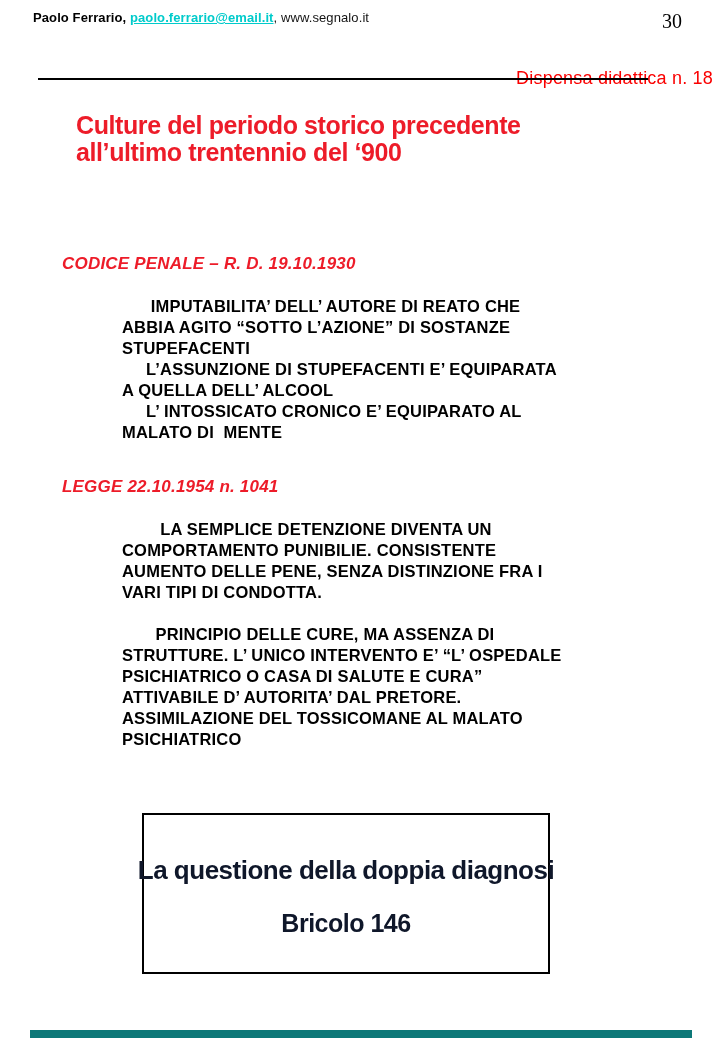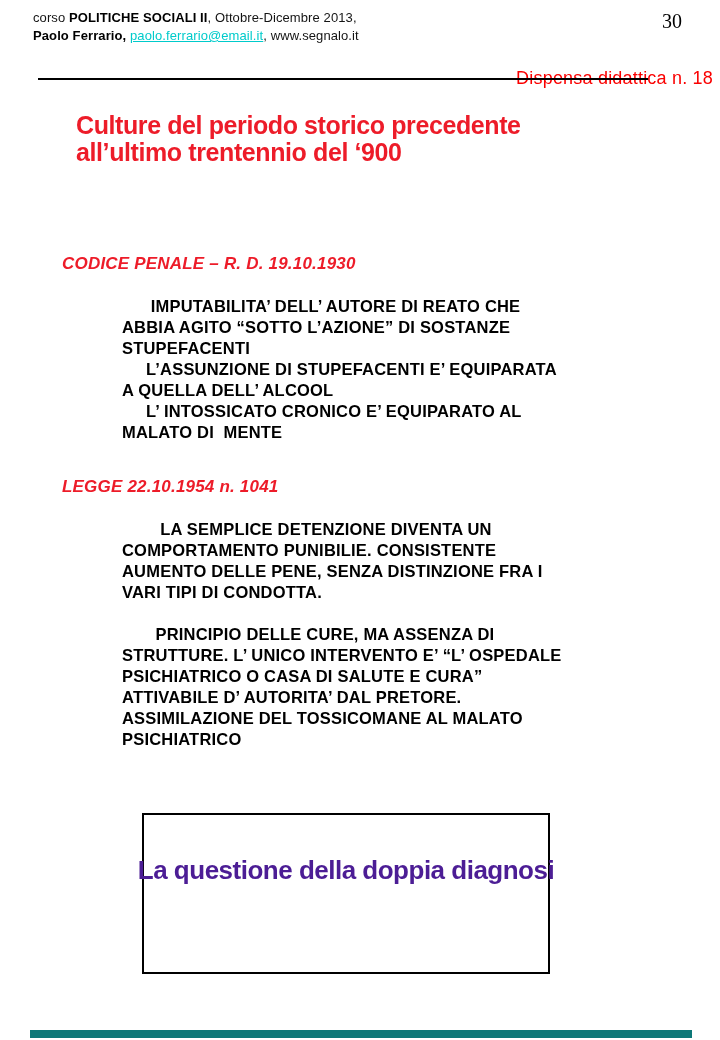--- a/index.html
+++ b/index.html
@@ -8,21 +8,21 @@
     font-family:"Liberation Sans", sans-serif;color:#000;overflow:hidden;
   }
   .abs{position:absolute;}
   
   .header-left{
     left:33px;top:9px;width:470px;
     font-size:13px;line-height:18px;color:#141414;letter-spacing:0.1px;
   }
   .header-left b{font-weight:bold;color:#000;}
   .email-link{
-    color:#00cbcb;text-decoration:underline;cursor:pointer;font-weight:normal;
+    color:#00cbcb;text-decoration:underline;cursor:pointer;font-weight:bold;
   }
   .page-number{
     left:656px;top:10px;width:50px;
     font-family:"Liberation Serif", serif;font-size:20px;color:#000;margin-left:6px;
   }
   .dispensa{
     right:7px;top:68px;text-align:right;
     font-size:18px;color:#fa0000;letter-spacing:0.2px;
   }
   .hrule{left:38px;top:78px;width:610px;height:2px;background:#000;}
@@ -47,34 +47,31 @@
   }
   .b1{top:296px;}
   .b2{top:519px;}
   
   .note-box{
     left:142px;top:813px;width:404px;height:157px;
     border:2px solid #000;background:#fff;
   }
   .note-line{
     position:absolute;left:50%;transform:translateX(-50%);
-    white-space:nowrap;font-weight:bold;color:#4c1d95;letter-spacing:-0.5px;
+    white-space:nowrap;font-weight:bold;color:#0f172a;letter-spacing:-0.5px;
   }
   .nb1{top:40px;font-size:26px;}
   .nb2{top:94px;font-size:25px;}
   
   .footer-bar{left:30px;top:1030px;width:662px;height:8px;background:#0d7878;}
 </style>
 </head>
 <body>
 
 <div class="abs header-left">
-  <div>
-    <span>corso </span><b>POLITICHE SOCIALI II</b><span>, Ottobre-Dicembre 2013,</span>
-  </div>
   <div>
     <b>Paolo Ferrario, </b><a class="email-link">paolo.ferrario@email.it</a><span>, www.segnalo.it</span>
   </div>
 </div>
 
 <div class="abs page-number">30</div>
 
 <div class="abs dispensa">Dispensa didattica n. 18</div>
 
 <div class="abs hrule"></div>
@@ -99,15 +96,16 @@
 
        PRINCIPIO DELLE CURE, MA ASSENZA DI
 STRUTTURE. L’ UNICO INTERVENTO E’ “L’ OSPEDALE
 PSICHIATRICO O CASA DI SALUTE E CURA”
 ATTIVABILE D’ AUTORITA’ DAL PRETORE.
 ASSIMILAZIONE DEL TOSSICOMANE AL MALATO
 PSICHIATRICO</div>
 
 <div class="abs note-box">
   <div class="note-line nb1">La questione della doppia diagnosi</div>
+  <div class="note-line nb2">Bricolo 146</div>
 </div>
 
 <div class="abs footer-bar" style="background: rgb(13, 120, 120);"></div>
 
 </body></html>

